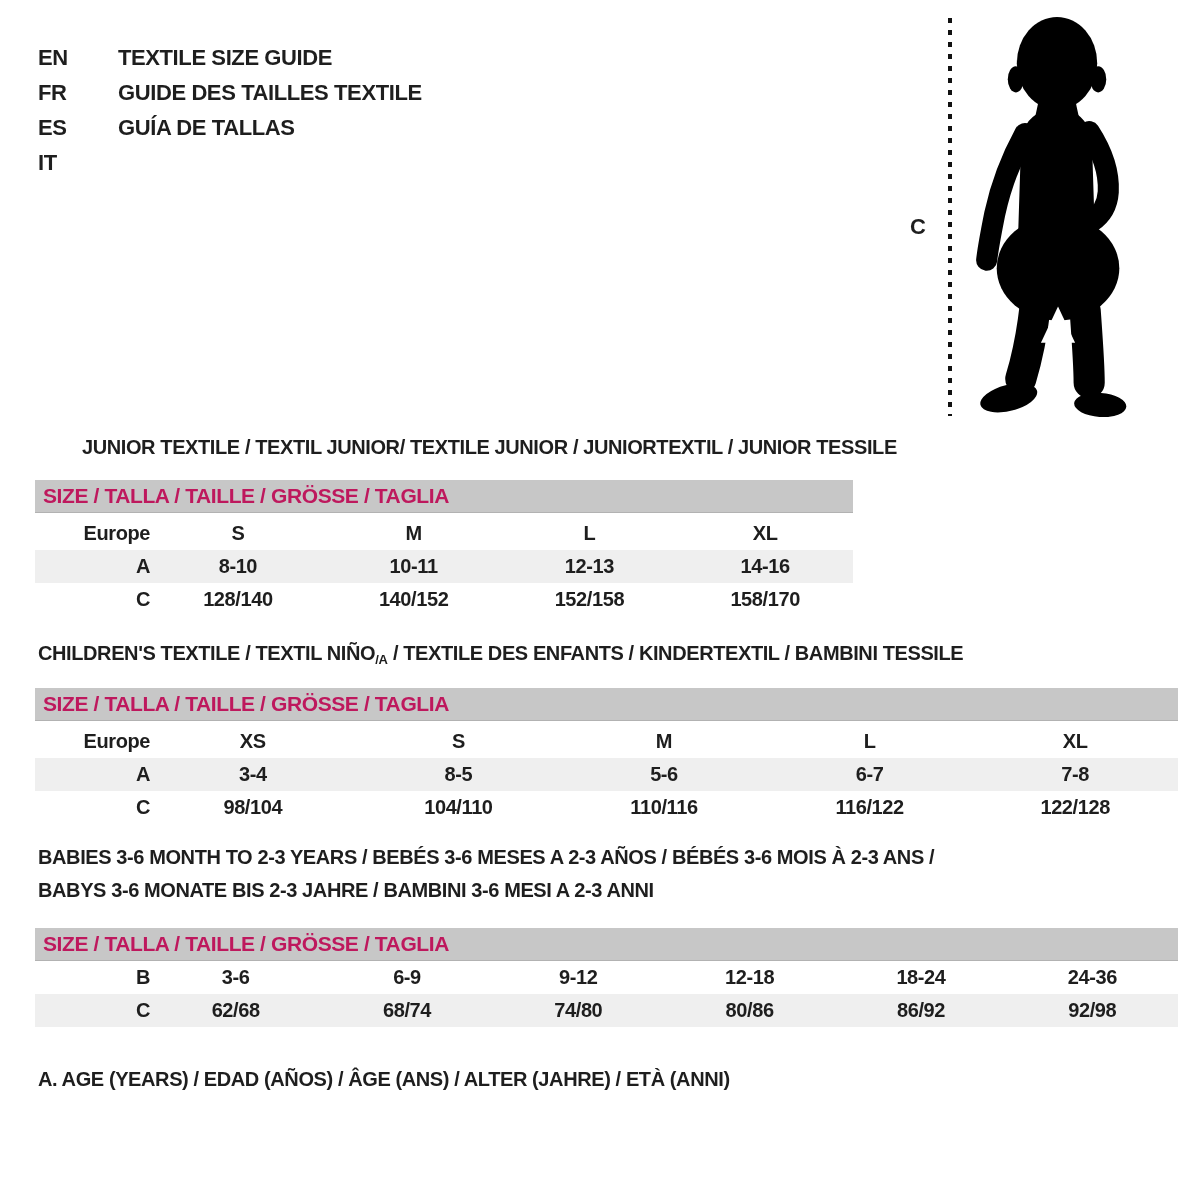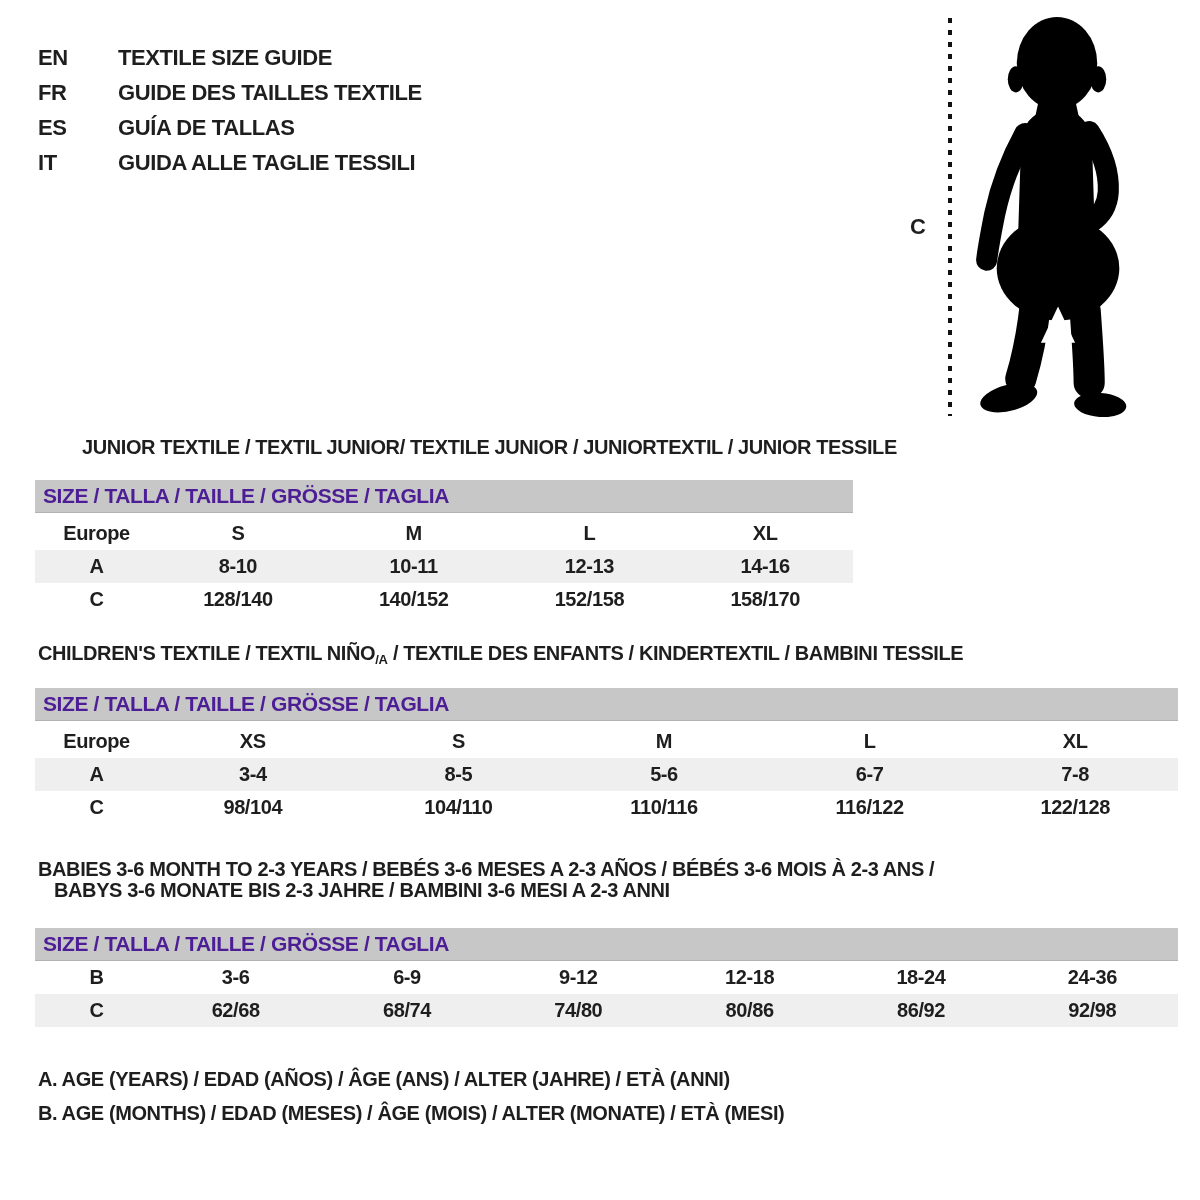--- a/index.html
+++ b/index.html
@@ -17,26 +17,26 @@
   .figure{position:absolute;top:0;left:890px;width:270px;height:430px;}
   .measure-line{position:absolute;left:57px;top:18px;}
   .measure-label{position:absolute;left:20px;top:214px;font-size:22px;}
   .silhouette{position:absolute;left:78px;top:15px;}
   
   .section-title{position:absolute;left:38px;font-size:20px;white-space:nowrap;}
   .subscript{font-size:13px;vertical-align:-4px;letter-spacing:-0.2px;}
   
   .size-table{position:absolute;left:35px;}
   .band{height:32px;background:#c7c7c7;border-bottom:1px solid #b2b2b2;
-        display:flex;align-items:center;padding-left:8px;font-size:21px;color:#4c1d95;
+        display:flex;align-items:center;padding-left:8px;font-size:21px;color:#be185d;
         margin-bottom:4px;}
   .t-row{display:flex;height:33px;align-items:center;font-size:20px;}
   .t-row.shaded{background:#efefef;}
   .cell{flex:1;text-align:center;}
-  .cell.rowlabel{flex:0 0 115px;text-align:center;padding-left:8px;box-sizing:border-box;}
+  .cell.rowlabel{flex:0 0 115px;text-align:right;padding-left:8px;box-sizing:border-box;}
   
   .legend{position:absolute;left:38px;top:1062px;text-align:right;}
   .legend-row{height:34px;display:flex;align-items:center;font-size:20px;}
 </style>
 </head>
 <body>
 
 <div class="langs">
   <div class="lang-row">
     <span class="lang-code">EN</span>
@@ -45,21 +45,20 @@
   <div class="lang-row">
     <span class="lang-code">FR</span>
     <span class="lang-label">GUIDE DES TAILLES TEXTILE</span>
   </div>
   <div class="lang-row">
     <span class="lang-code">ES</span>
     <span class="lang-label">GUÍA DE TALLAS</span>
   </div>
   <div class="lang-row">
     <span class="lang-code">IT</span>
-    <span class="lang-label">GUIDA ALLE TAGLIE TESSILI</span>
   </div>
 </div>
 
 <div class="figure">
   <span class="measure-label">C</span>
   <svg class="measure-line" width="6" height="398" aria-hidden="true">
     <line x1="3" y1="0" x2="3" y2="398" stroke="#121212" stroke-width="4" stroke-dasharray="5 7"></line>
   </svg>
   <svg class="silhouette" viewBox="0 0 170 400" width="172" height="402" aria-hidden="true">
     <g fill="#000000">
@@ -134,22 +133,22 @@
   <div class="t-row">
     <div class="cell rowlabel">C</div>
     <div class="cell">98/104</div>
     <div class="cell">104/110</div>
     <div class="cell">110/116</div>
     <div class="cell">116/122</div>
     <div class="cell">122/128</div>
   </div>
 </div>
 
-<div class="section-title" style="top:846px;margin-top:12px;">BABIES 3-6 MONTH TO 2-3 YEARS / BEBÉS 3-6 MESES A 2-3 AÑOS / BÉBÉS 3-6 MOIS À 2-3 ANS /</div>
-<div class="section-title" style="top:879px;margin-left:16px;">BABYS 3-6 MONATE BIS 2-3 JAHRE / BAMBINI 3-6 MESI A 2-3 ANNI</div>
+<div class="section-title" style="top:846px;">BABIES 3-6 MONTH TO 2-3 YEARS / BEBÉS 3-6 MESES A 2-3 AÑOS / BÉBÉS 3-6 MOIS À 2-3 ANS /</div>
+<div class="section-title" style="top:879px;">BABYS 3-6 MONATE BIS 2-3 JAHRE / BAMBINI 3-6 MESI A 2-3 ANNI</div>
 <div class="size-table" style="top:928px;width:1143px;">
   <div class="band" style="margin-bottom:0;">
     <span>SIZE / TALLA / TAILLE / GRÖSSE / TAGLIA</span>
   </div>
   <div class="t-row">
     <div class="cell rowlabel">B</div>
     <div class="cell">3-6</div>
     <div class="cell">6-9</div>
     <div class="cell">9-12</div>
     <div class="cell">12-18</div>
@@ -162,14 +161,13 @@
     <div class="cell">68/74</div>
     <div class="cell">74/80</div>
     <div class="cell">80/86</div>
     <div class="cell">86/92</div>
     <div class="cell">92/98</div>
   </div>
 </div>
 
 <div class="legend">
   <div class="legend-row">A. AGE (YEARS) / EDAD (AÑOS) / ÂGE (ANS) / ALTER (JAHRE) / ETÀ (ANNI)</div>
-  <div class="legend-row">B. AGE (MONTHS) / EDAD (MESES) / ÂGE (MOIS) / ALTER (MONATE) / ETÀ (MESI)</div>
 </div>
 
 </body></html>

